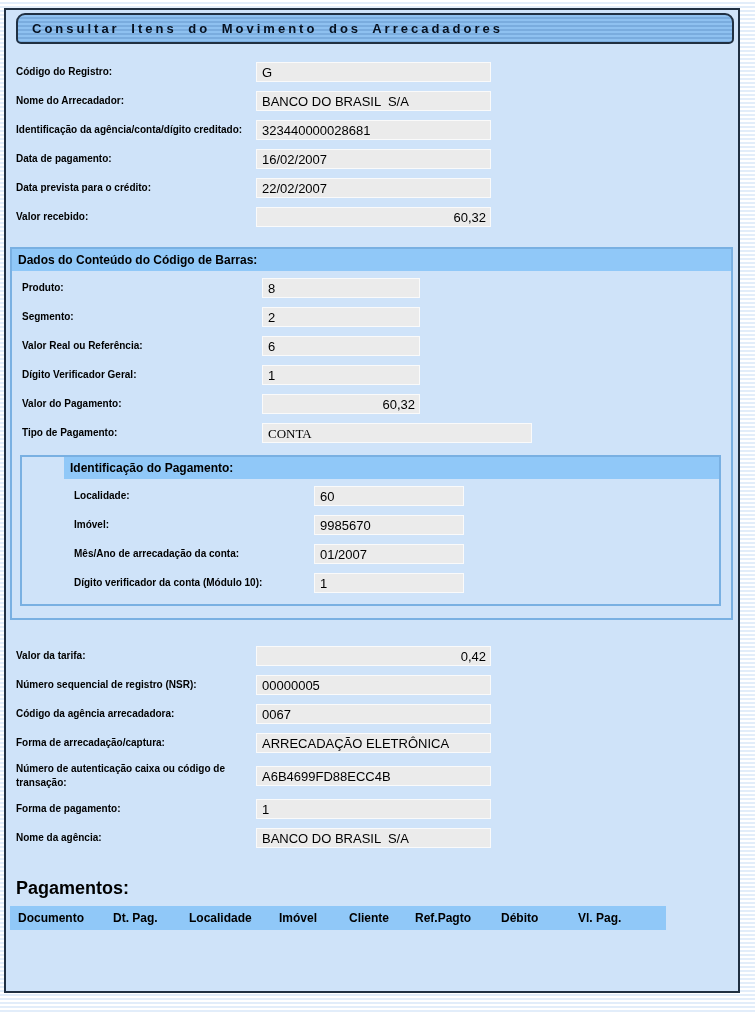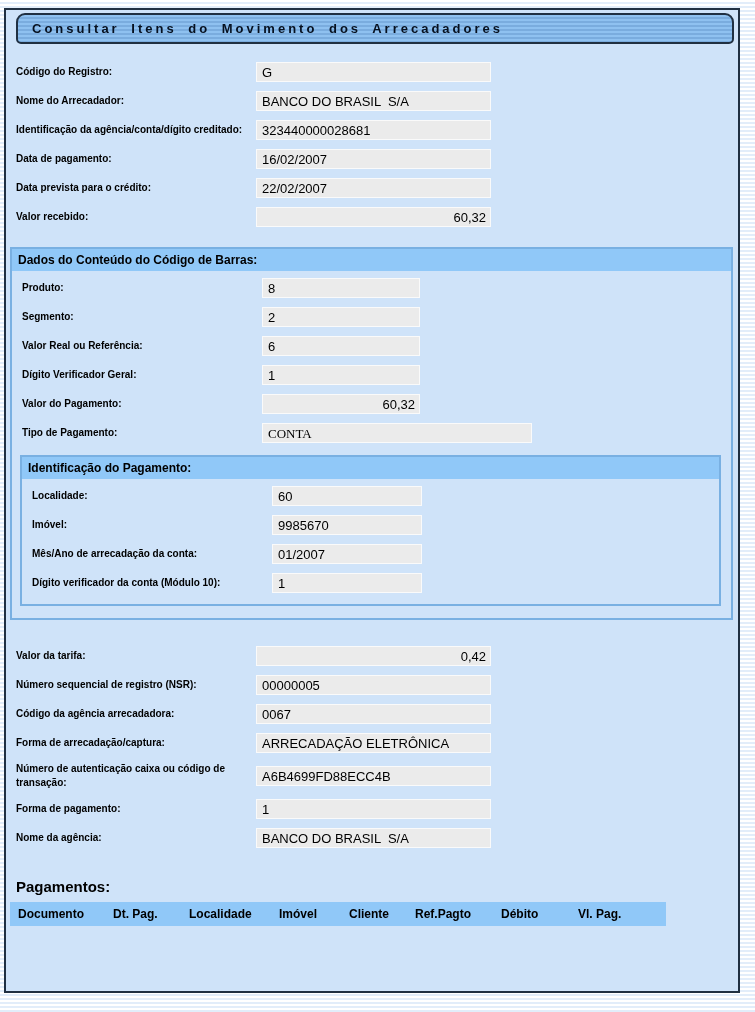--- a/index.html
+++ b/index.html
@@ -40,25 +40,25 @@
   .top-gap { margin-top:18px; }
   .section-box {
     margin:20px 5px 0 4px; border:2px solid #79b0e2; background:#cfe3f9;
   }
   .section-header {
     background:#90c8f8; font-size:12px; font-weight:bold; color:#000;
     padding:4px 6px 4px 6px;
   }
   .section-body { padding:7px 0 2px 0; }
   .section-body .lbl { width:250px; }
-  .inner-box { margin:12px 10px 10px 8px; border:2px solid #79b0e2; }
+  .inner-box { margin:12px 10px 10px 8px; border:2px solid #79b0e2;padding-left:42px; }
   .inner-box .lbl { padding-left:10px; width:250px; }
   .mid-gap { margin-top:26px; }
   .pay-label {
-    margin:30px 0 7px 10px; font-size:15px; font-weight:bold; color:#000;
+    margin:30px 0 7px 10px; font-size:18px; font-weight:bold; color:#000;
   }
   table.pay-table {
     width:656px; margin-left:4px; border-collapse:collapse; table-layout:fixed;
   }
   table.pay-table th {
     background:#90c8f8; font-size:12px; font-weight:bold; color:#000;
     text-align:left; padding:5px 0 5px 8px; white-space:nowrap; overflow:hidden;
   }
 </style>
 </head>

